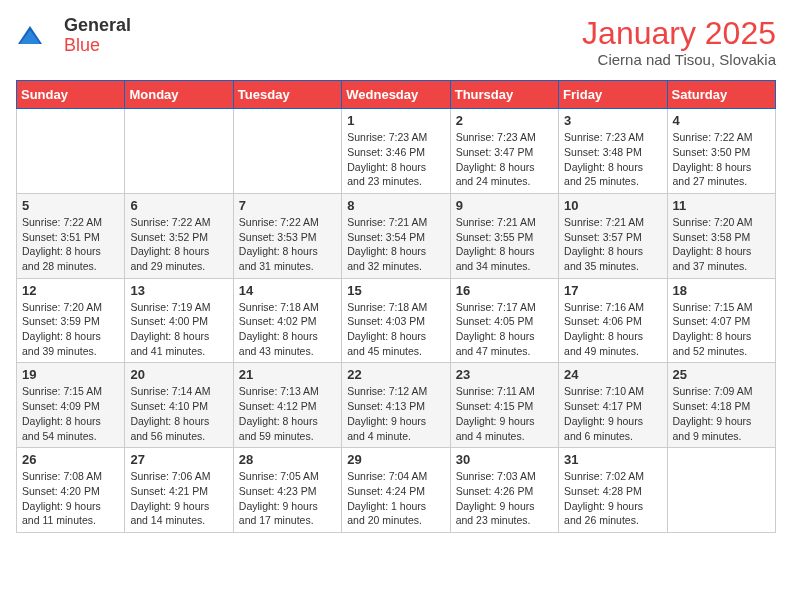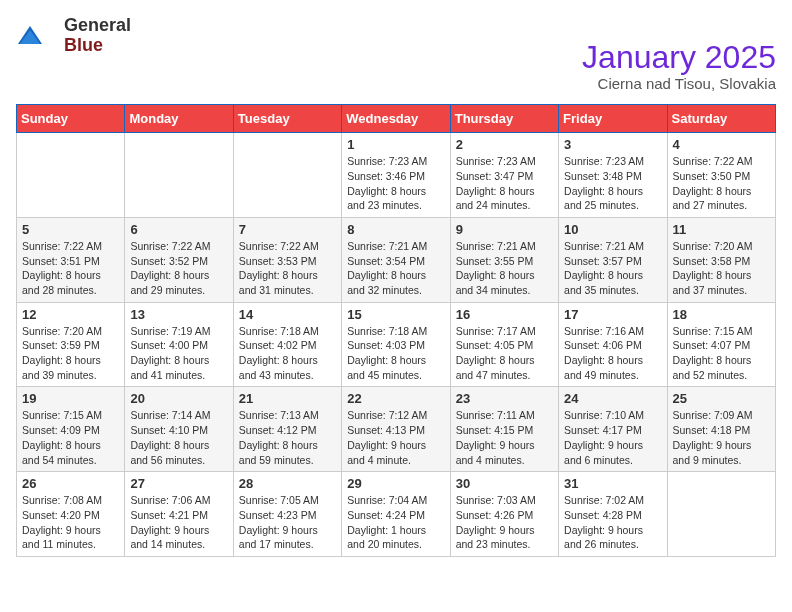--- a/index.html
+++ b/index.html
@@ -26,36 +26,35 @@
       flex-direction: column;
       line-height: 1.1;
     }
     .logo-general {
       font-size: 18px;
       font-weight: bold;
       color: #333;
     }
     .logo-blue {
       font-size: 18px;
-      font-weight: bold;
-      color: #7f1d1d;
+      font-weight: normal;
+      color: #ef4444;
     }
     .logo-icon {
       width: 28px;
       height: 28px;
     }
     .title-block {
       text-align: right;
     }
     .month-title {
       font-size: 32px;
       font-weight: normal;
-      color: #6d28d9;
+      color: #ef4444;
       line-height: 1.1;
-      margin-top: 24px;
     }
     .subtitle {
       font-size: 15px;
       color: #555;
     }
     .calendar {
       width: 100%;
       border-collapse: collapse;
     }
     .calendar thead th {

